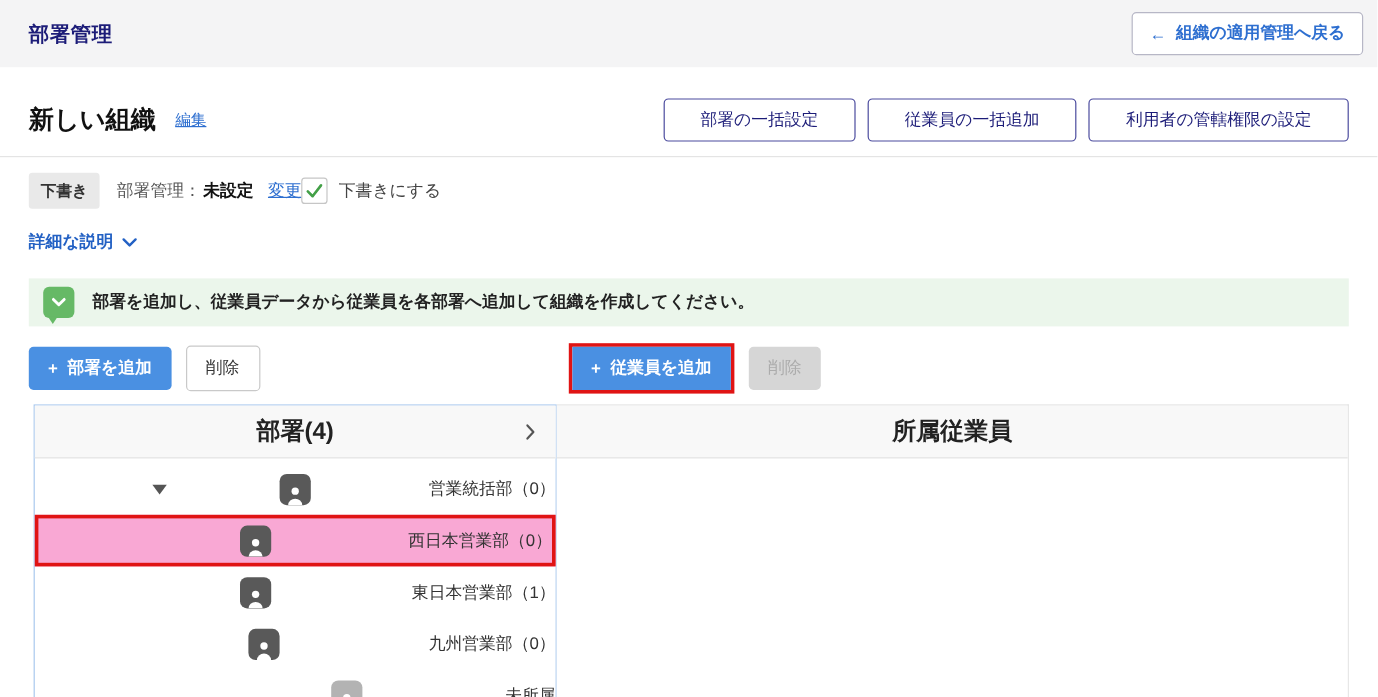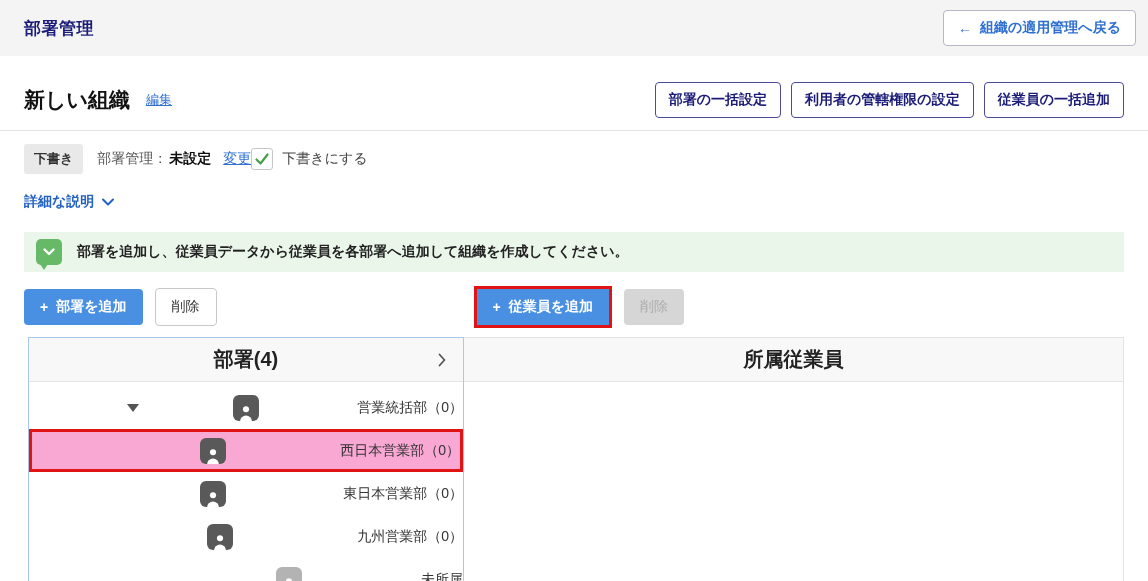--- a/index.html
+++ b/index.html
@@ -17,21 +17,21 @@
   .content { padding:0 24px; }
 
   
   .title-row { margin-top:26px; display:flex; align-items:center; justify-content:space-between; }
   .title-left { display:flex; align-items:center; gap:16px; }
   .org-title { font-size:21px; font-weight:bold; color:#111; }
   .link { color:#2e6fd0; text-decoration:underline; cursor:pointer; font-size:13px; }
   .link.md { font-size:14px; }
   .title-actions { display:flex; gap:10px; }
   .outline-btn { background:#fff; border:1px solid #4b4b9e; border-radius:4px;
-    padding:8px 13px; color:#1c1c78; font-weight:bold; font-size:14px; cursor:pointer; }
+    padding:8px 30px; color:#1c1c78; font-weight:normal; font-size:14px; cursor:pointer; }
 
   .divider { border-bottom:1px solid #e4e4e4; margin:12px -24px 0; }
 
   
   .status-row { margin-top:13px; display:flex; align-items:center; }
   .badge { background:#e9e9e9; color:#333; font-weight:bold; font-size:13px;
     padding:6px 10px; border-radius:3px; }
   .date-label { margin-left:14px; color:#555; }
   .date-value { font-weight:bold; color:#111; margin-left:2px; }
   .change-link { margin-left:12px; }
@@ -104,22 +104,22 @@
 
 <div class="content">
 
   <div class="title-row">
     <div class="title-left">
       <span class="org-title">新しい組織</span>
       <a class="link">編集</a>
     </div>
     <div class="title-actions">
       <button class="outline-btn">部署の一括設定</button>
+      <button class="outline-btn">従業員の一括追加</button>
       <button class="outline-btn">利用者の管轄権限の設定</button>
-      <button class="outline-btn">従業員の一括追加</button>
     </div>
   </div>
 
   <div class="divider"></div>
 
   <div class="status-row">
     <span class="badge">下書き</span>
     <span class="date-label">部署管理：</span>
     <span class="date-value">未設定</span>
     <a class="link md change-link">変更</a>
@@ -201,21 +201,21 @@
         </div>
 
         <div class="tree-row">
           <span class="indent1"></span>
           <span class="person">
             <svg width="18" height="18" viewBox="0 0 20 20">
                 <circle cx="10" cy="7" r="3.4" fill="#fff"></circle>
               <path d="M3.5 20 a6.5 6 0 0 1 13 0 z" fill="#fff"></path>
               </svg>
           </span>
-          <span class="tree-label">東日本営業部（0）</span>
+          <span class="tree-label">東日本営業部（1）</span>
         </div>
 
         <div class="tree-row">
           <span class="indent1"></span>
           <span class="person">
             <svg width="18" height="18" viewBox="0 0 20 20">
                 <circle cx="10" cy="7" r="3.4" fill="#fff"></circle>
               <path d="M3.5 20 a6.5 6 0 0 1 13 0 z" fill="#fff"></path>
               </svg>
           </span>

